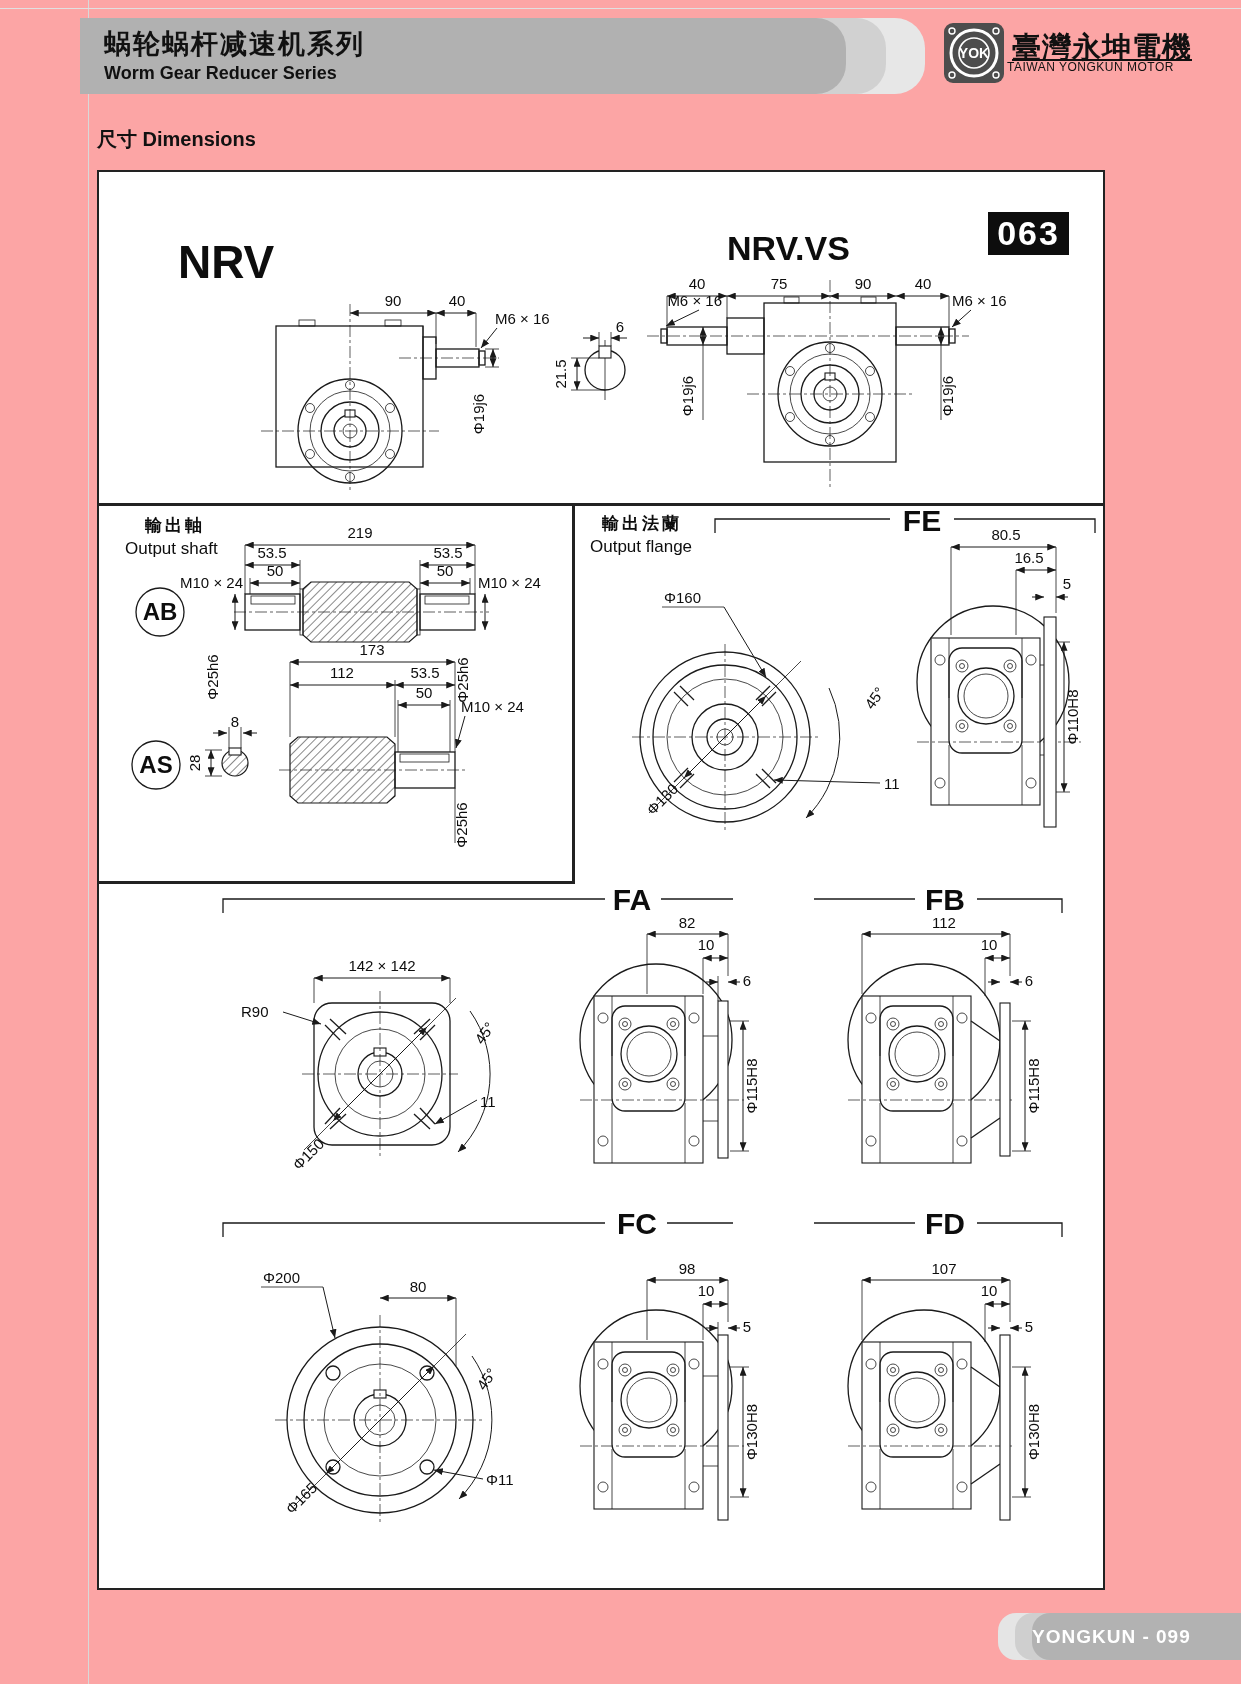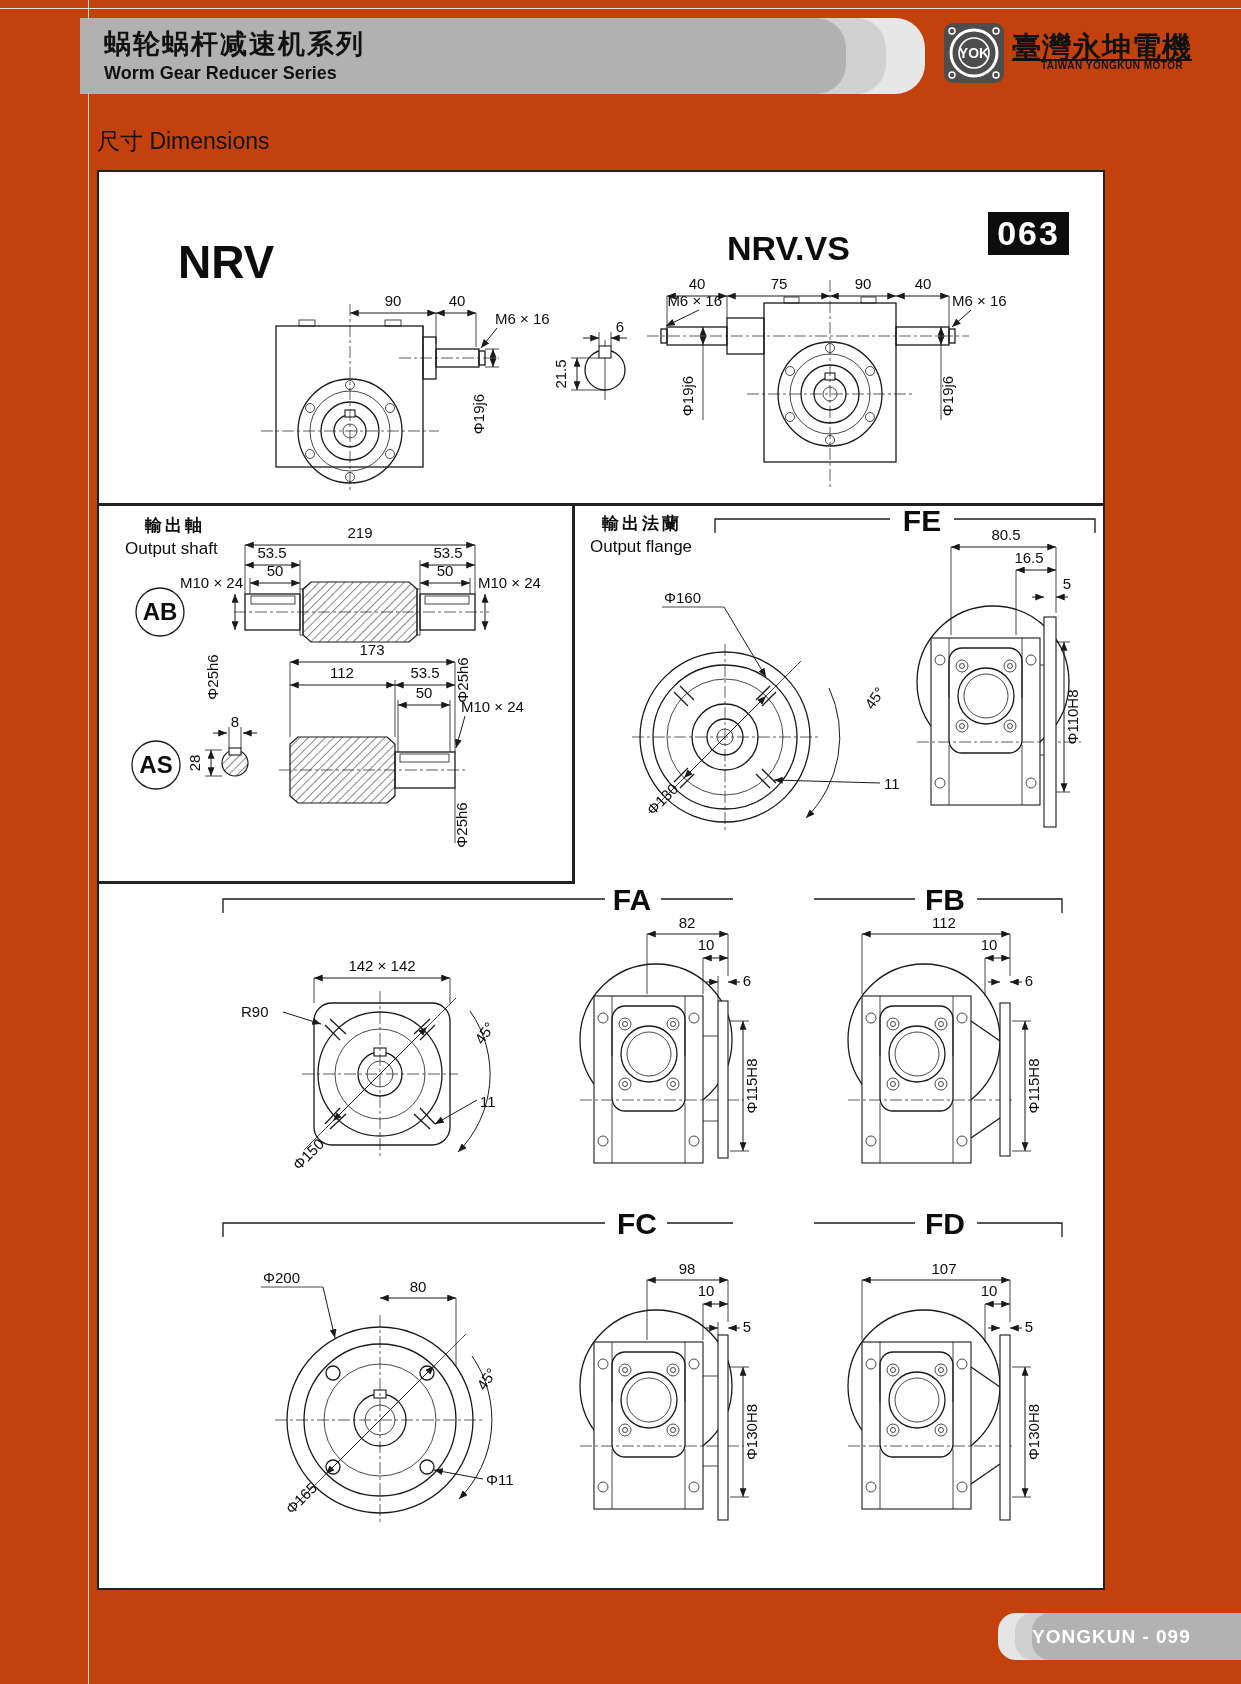--- a/index.html
+++ b/index.html
@@ -1,28 +1,28 @@
 <!DOCTYPE html>
 <html><head>
 <meta charset="utf-8">
 <style>
   html,body{margin:0;padding:0;background:#fff;}
-  #page{position:relative;width:1241px;height:1684px;background:#c2410c;overflow:hidden;
+  #page{position:relative;width:1241px;height:1684px;background:#fca5a5;overflow:hidden;
         font-family:"Liberation Sans",sans-serif;color:#111;}
   .abs{position:absolute;}
   
   .ribbon{position:absolute;top:18px;height:76px;border-radius:0 30px 30px 0;}
   .r3{left:80px;width:845px;background:#e7e7e7;}
   .r2{left:80px;width:806px;background:#d1d1d1;}
   .r1{left:80px;width:766px;background:#b1b1b1;}
   .hdr-zh{position:absolute;left:104px;top:26px;font-size:27px;font-weight:bold;letter-spacing:2px;}
   .hdr-en{position:absolute;left:104px;top:63px;font-size:18px;font-weight:bold;}
   .brand-zh{position:absolute;left:1012px;top:28px;font-size:29px;font-weight:bold;letter-spacing:1px;white-space:nowrap;text-decoration:underline;}
-  .brand-en{position:absolute;left:1041px;top:60px;font-size:10px;font-weight:bold;letter-spacing:.5px;white-space:nowrap;}
-  .sec-title{position:absolute;left:97px;top:126px;font-size:23px;font-weight:normal;}
+  .brand-en{position:absolute;left:1007px;top:60px;font-size:12px;font-weight:normal;letter-spacing:.5px;white-space:nowrap;}
+  .sec-title{position:absolute;left:97px;top:126px;font-size:20px;font-weight:bold;}
   
   .frame{position:absolute;left:97px;top:170px;width:1004px;height:1416px;border:2.5px solid #222;background:#fff;}
   .hrule1{position:absolute;left:97px;top:503px;width:1006px;height:2.5px;background:#222;}
   .vrule1{position:absolute;left:572px;top:503px;width:2.5px;height:381px;background:#222;}
   .hrule2{position:absolute;left:97px;top:881px;width:477px;height:2.5px;background:#222;}
   .badge{position:absolute;left:988px;top:212px;width:81px;height:43px;background:#0d0d0d;color:#fff;
          font-size:34px;font-weight:bold;text-align:center;line-height:43px;letter-spacing:2px;}
   
   .fr{position:absolute;top:1613px;height:47px;border-radius:18px 0 0 18px;}
   .f3{left:998px;width:243px;background:#e5e5e5;}

